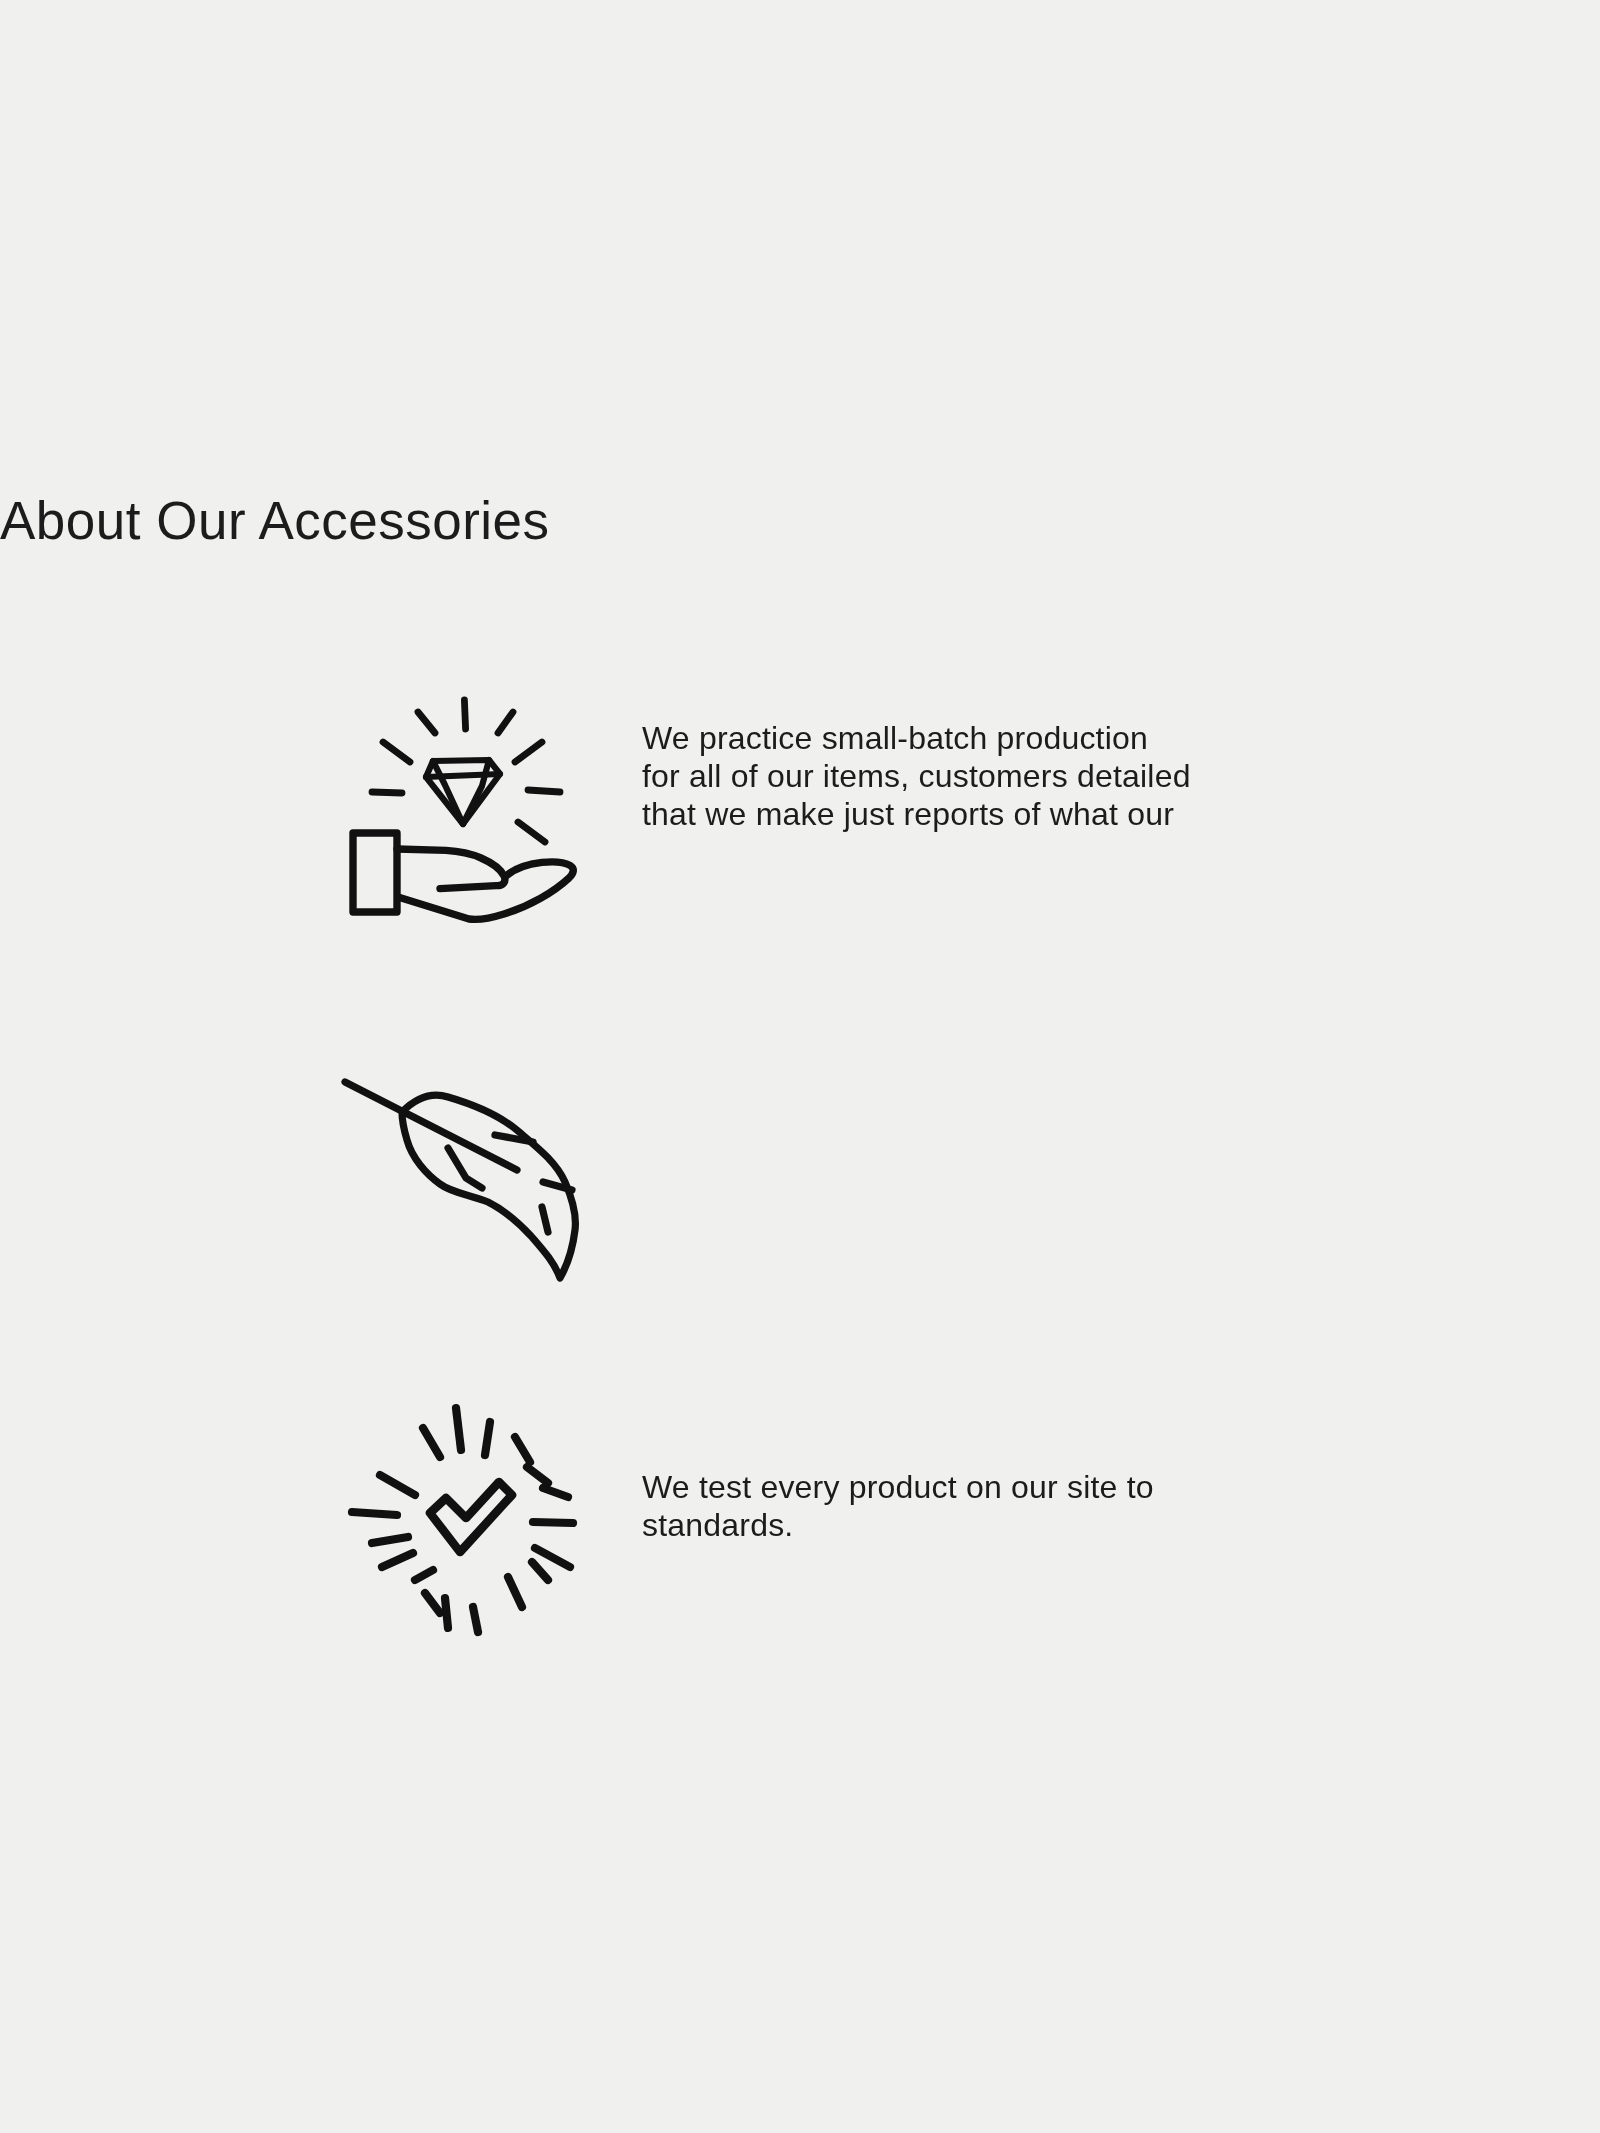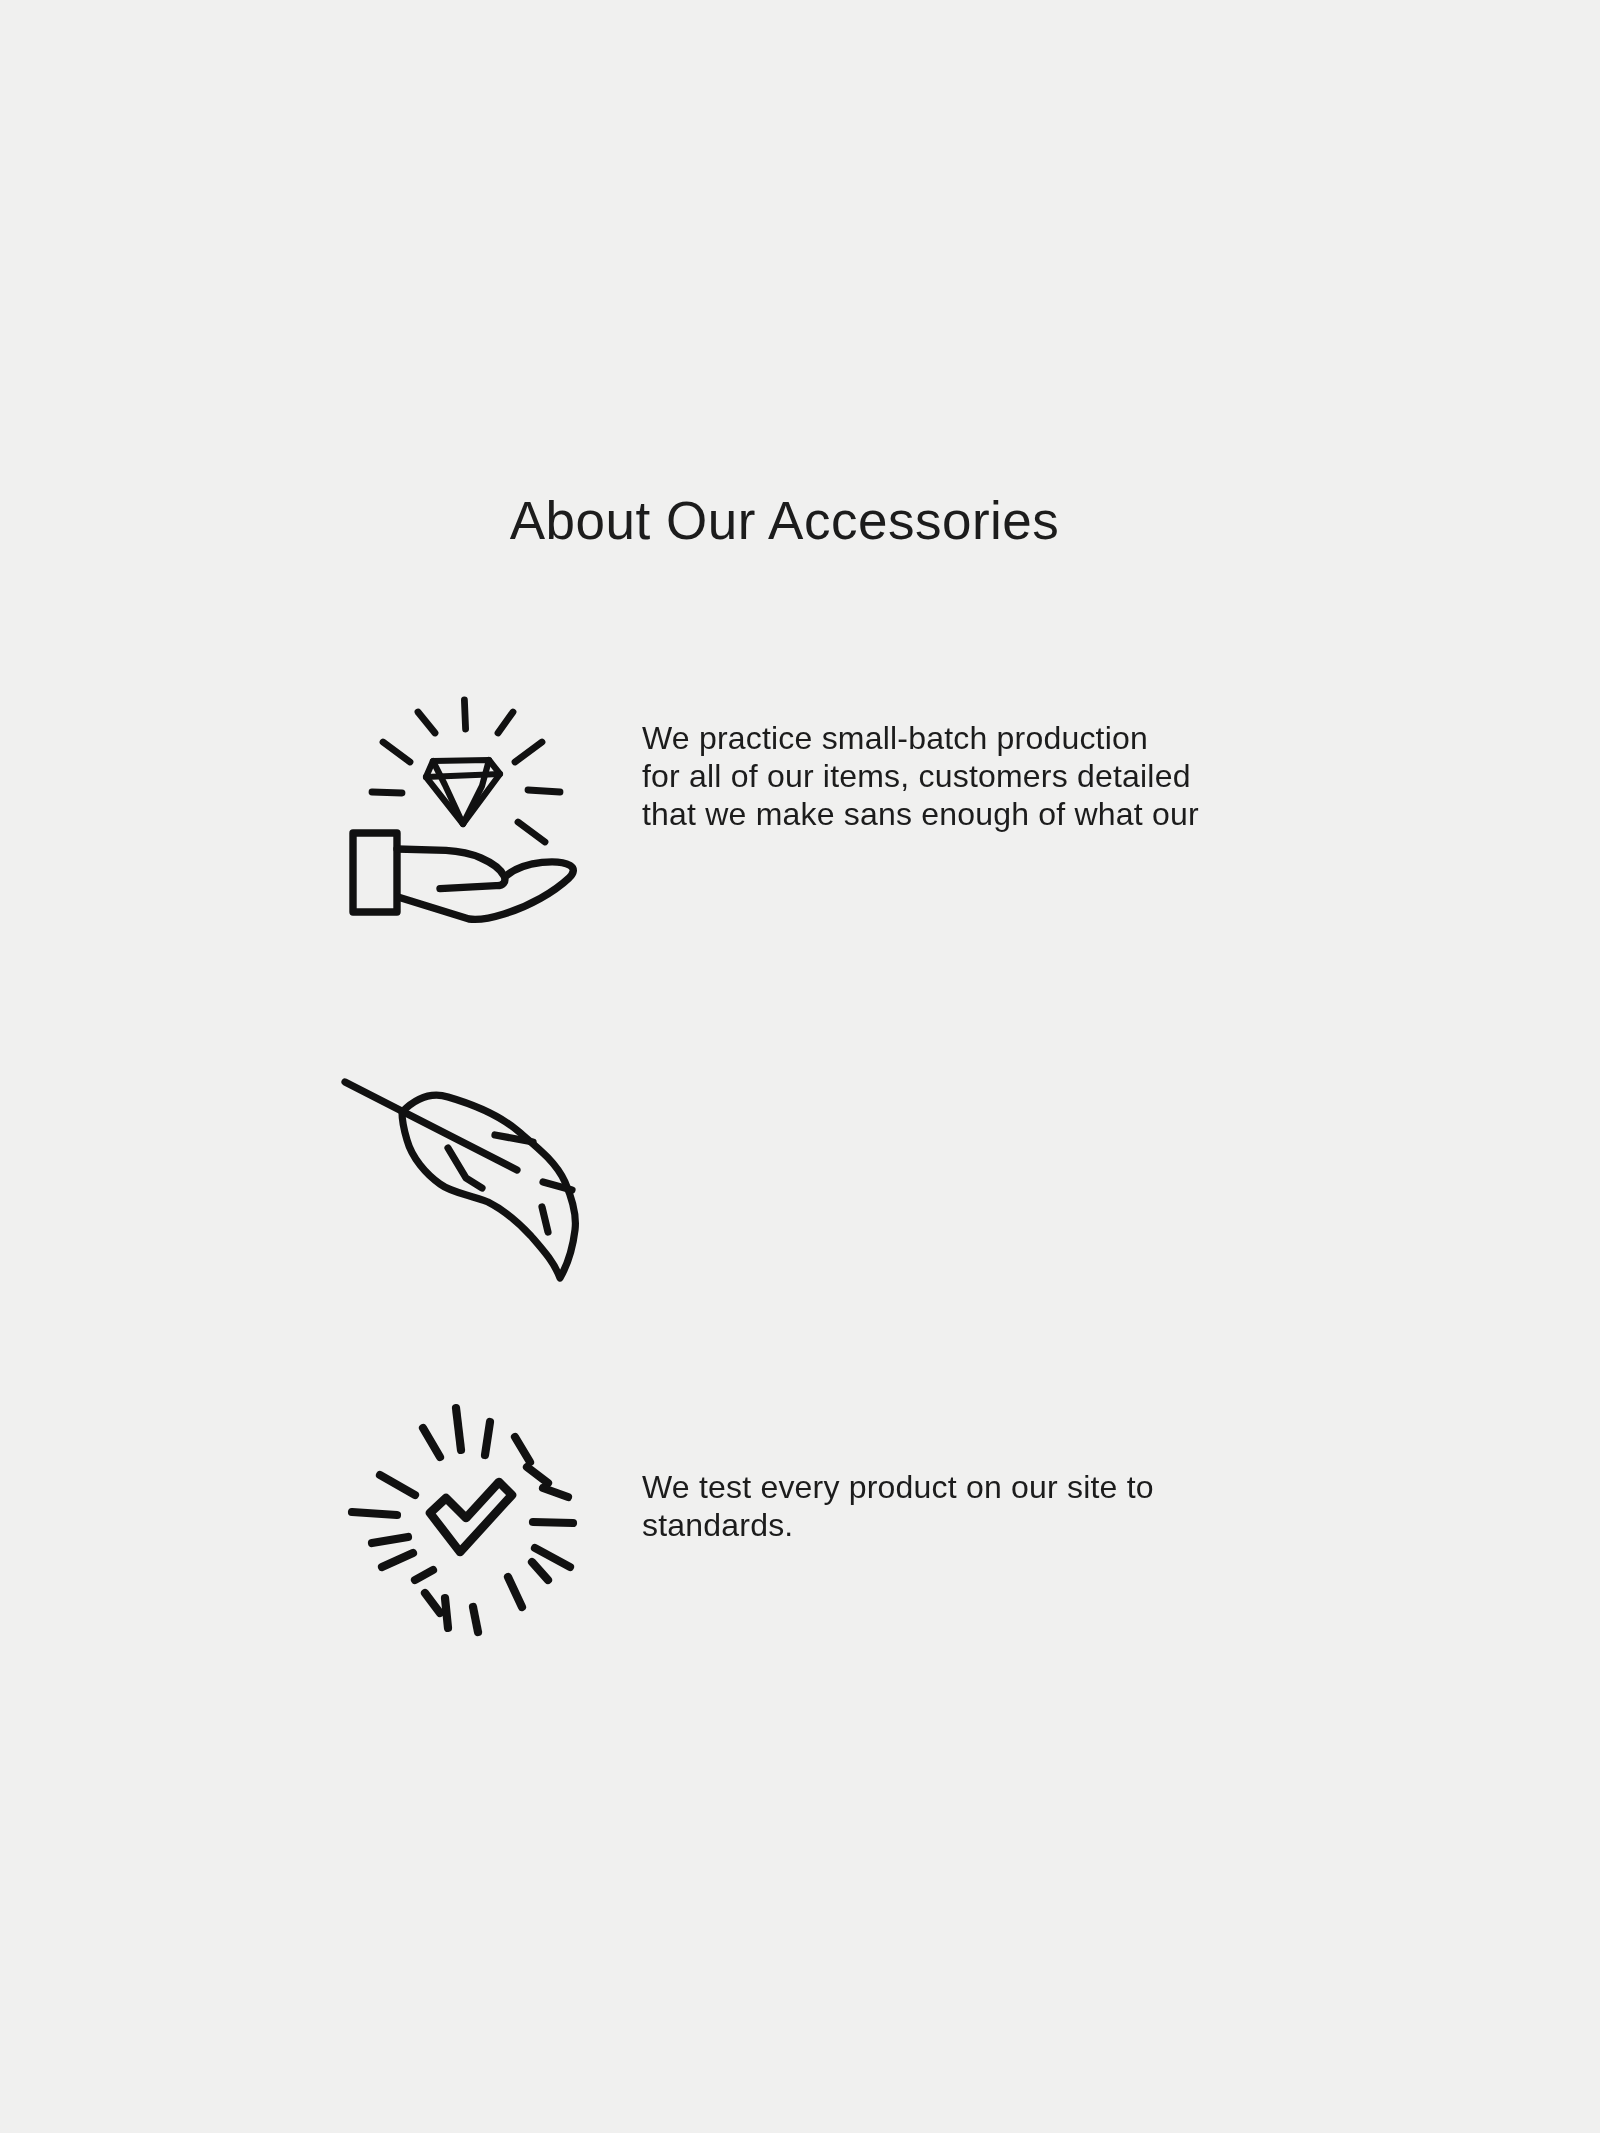--- a/index.html
+++ b/index.html
@@ -9,21 +9,20 @@
     background:#f0f0ef;
     font-family:"Liberation Sans","DejaVu Sans",sans-serif;
     color:var(--text);
     position:relative;
     overflow:hidden;
   }
   .page { position:absolute; inset:0; }
   .title {
     position:absolute;
     top:492px; left:0; width:1569px;
-    text-align:center;
     font-size:53px;
     font-weight:400;
     letter-spacing:0.5px;
     color:var(--text);
     line-height:1.1;
   }
   .icon {
     position:absolute;
     color:var(--ink);
   }
@@ -76,21 +75,21 @@
       <g stroke-width="3.7">
         <rect x="7.5" y="74.5" width="22" height="39.5"></rect>
         <path d="M29.5 82.5 L54 83.2 C61 83.6 66.5 84.8 71.5 87 C77.5 89.6 81.5 92.8 83 96 C84.3 98.8 82.6 101 79 100.8 L51 102.3"></path>
         <path d="M84 96 C88 92.5 95 90 102 89.2 C108 88.6 113 89 116 90.7 C118.5 92.2 118 94.5 115.5 97 C108 104 96 111 83 115 C76 117.2 70.5 118.2 65.5 117.5 L30 106.5"></path>
       </g>
     </svg>
   </div>
   <div class="copy copy-1">
     <div>We practice small-batch production</div>
     <div>for all of our items, customers detailed</div>
-    <div>that we make sans enough of what our</div>
+    <div>that we make just reports of what our</div>
   </div>
 
   <div class="icon icon-feather">
     <svg viewBox="0 0 125 125" fill="none" stroke="currentColor" stroke-linecap="round" stroke-linejoin="round">
       <g stroke-width="3.6">
 
         <path d="M4.5 16 L90.5 60"></path>
 
         <path d="M33 31 C40 24 48 21 56 23.5 C68 27 81 32 91 40.5 C101 49 110 56 114.5 66 C118 74 120.5 82 119.5 90 C118.5 98 116 107 112 114 C109 106 104 100.5 97.5 93 C90 85 84 80 76 76 C66 72 58 71.5 52 67 C45 62 38 54 35.5 45 C34 40 33 35 33 31 Z"></path>
 

